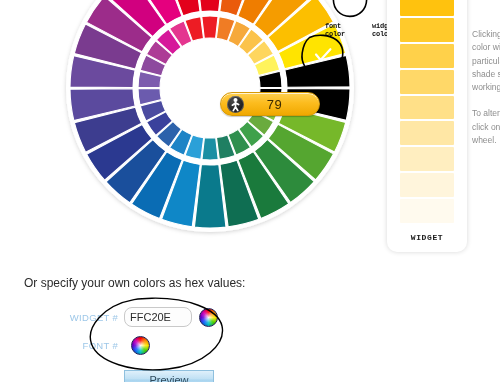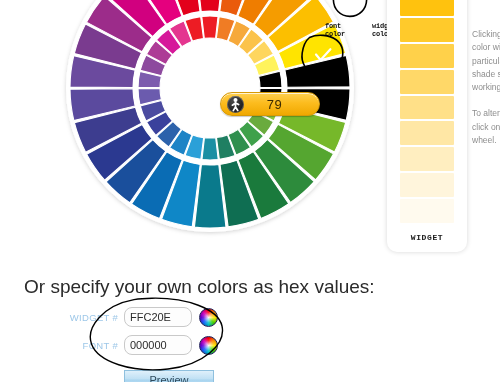--- a/index.html
+++ b/index.html
@@ -132,21 +132,21 @@
     color: #8e8e8e;
     font-family: "Liberation Sans", sans-serif;
   }
   #help-text p { margin: 0 0 13px 0; }
 
   
   #form-heading {
     position: absolute;
     left: 24px;
     top: 276px;
-    font-size: 19px;
+    font-size: 12px;
     color: #2b2b2b;
     font-family: "Liberation Sans", sans-serif;
   }
   #hex-form {
     position: absolute;
     left: 60px;
     top: 306px;
     width: 180px;
   }
   .field-row {
@@ -329,21 +329,20 @@
 <div id="hex-form">
 
   <div class="field-row">
     <span class="field-label">WIDGET #</span>
     <input class="hex-input" type="text" value="FFC20E" style="">
     <span class="picker-icon"></span>
   </div>
 
   <div class="field-row">
     <span class="field-label">FONT #</span>
-    <input class="hex-input" type="text" value="000000" style="">
     <span class="picker-icon"></span>
   </div>
 
   <button id="preview-button">Preview</button>
 </div>
 
 <svg id="annot-form" class="annot" viewBox="0 0 138 76">
   <path class="pen-thin" d="M64 2.2 C98 1.5 130 12.5 134 30.0 C138 48.0 116 69.0 80 73.0
                             C44 77.0 10 66.0 3.5 48.0 C-2.5 31.0 16 9.0 46 3.6
                             C52 2.6 58 2.3 64 2.2 Z"></path>

